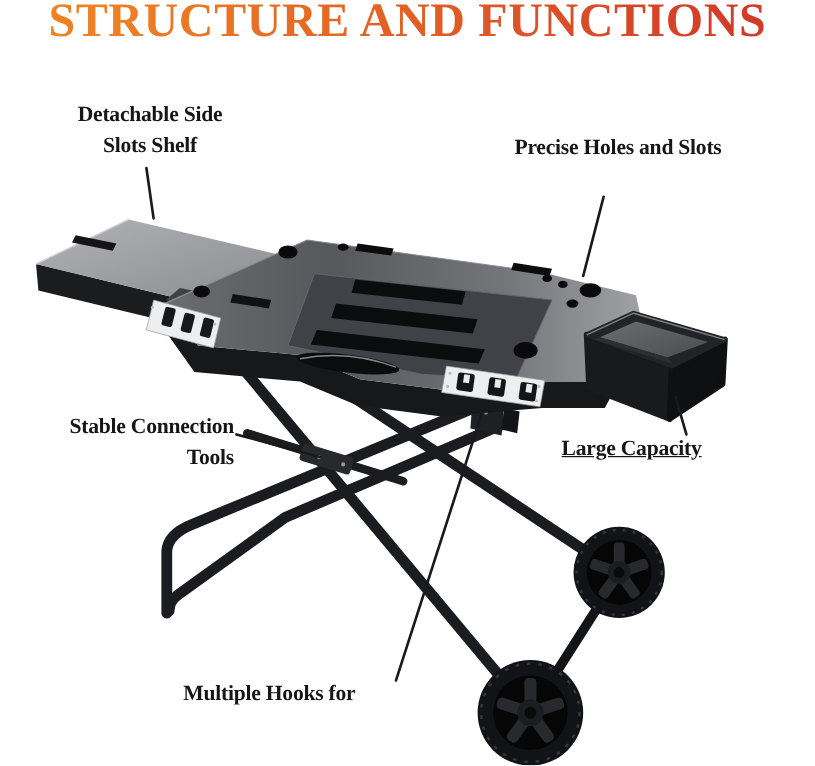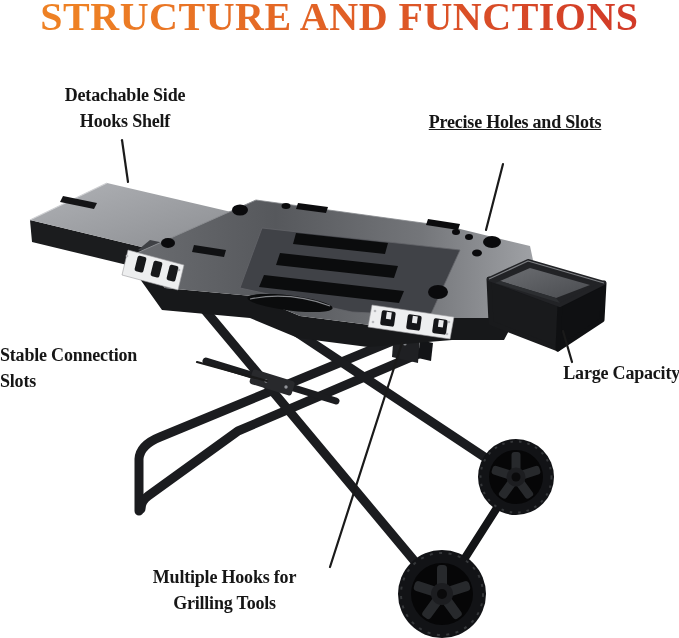--- a/index.html
+++ b/index.html
@@ -20,23 +20,23 @@
     .title{
       background:linear-gradient(90deg,var(--title-from,#EE8124) 12%,var(--title-to,#D23B28) 92%);
       -webkit-background-clip:text;background-clip:text;color:transparent;
     }
   }
   .label{
     position:absolute;font-weight:bold;font-size:18px;line-height:26px;
     color:var(--label,#161616);letter-spacing:-0.2px;white-space:nowrap;
   }
   .lb-shelf {left:18px;  top:82px;  width:214px;text-align:center;}
-  .lb-holes {left:381px; top:109px; width:268px;text-align:center;text-decoration:underline;}
-  .lb-module{left:0;     top:342px; width:195px;font-family:Liberation Serif, serif;}
-  .lb-basket{left:468px; top:360px; width:212px;text-align:right;}
+  .lb-holes {left:381px; top:109px; width:268px;text-align:center;}
+  .lb-module{left:0;     top:342px; width:195px;text-align:right;font-family:Liberation Serif, serif;}
+  .lb-basket{left:468px; top:360px; width:212px;text-align:left;text-decoration:underline;}
   .lb-hooks {left:115px; top:564px; width:219px;text-align:center;}
 </style>
 </head>
 <body>
 
 <div class="stage">
 
   <svg width="679" height="638" viewBox="0 0 679 638">
     <defs>
       <linearGradient id="plateGrad" x1="0" y1="0" x2="1" y2="0">
@@ -186,34 +186,33 @@
       <line x1="197" y1="362" x2="267" y2="381"></line>
       <line x1="572" y1="362" x2="563" y2="331"></line>
       <line x1="330" y1="567" x2="402" y2="343"></line>
     </g>
   </svg>
 
   <h1 class="title">STRUCTURE AND FUNCTIONS</h1>
 
   <div class="label lb-shelf">
     <div>Detachable Side</div>
-    <div>Hooks Shelf</div>
+    <div>Slots Shelf</div>
   </div>
 
   <div class="label lb-holes">
     <div>Precise Holes and Slots</div>
   </div>
 
   <div class="label lb-module">
     <div>Stable Connection</div>
-    <div>Slots</div>
+    <div>Tools</div>
   </div>
 
   <div class="label lb-basket">
     <div>Large Capacity</div>
   </div>
 
   <div class="label lb-hooks">
     <div>Multiple Hooks for</div>
-    <div>Grilling Tools</div>
   </div>
 
 </div>
 
 </body></html>

